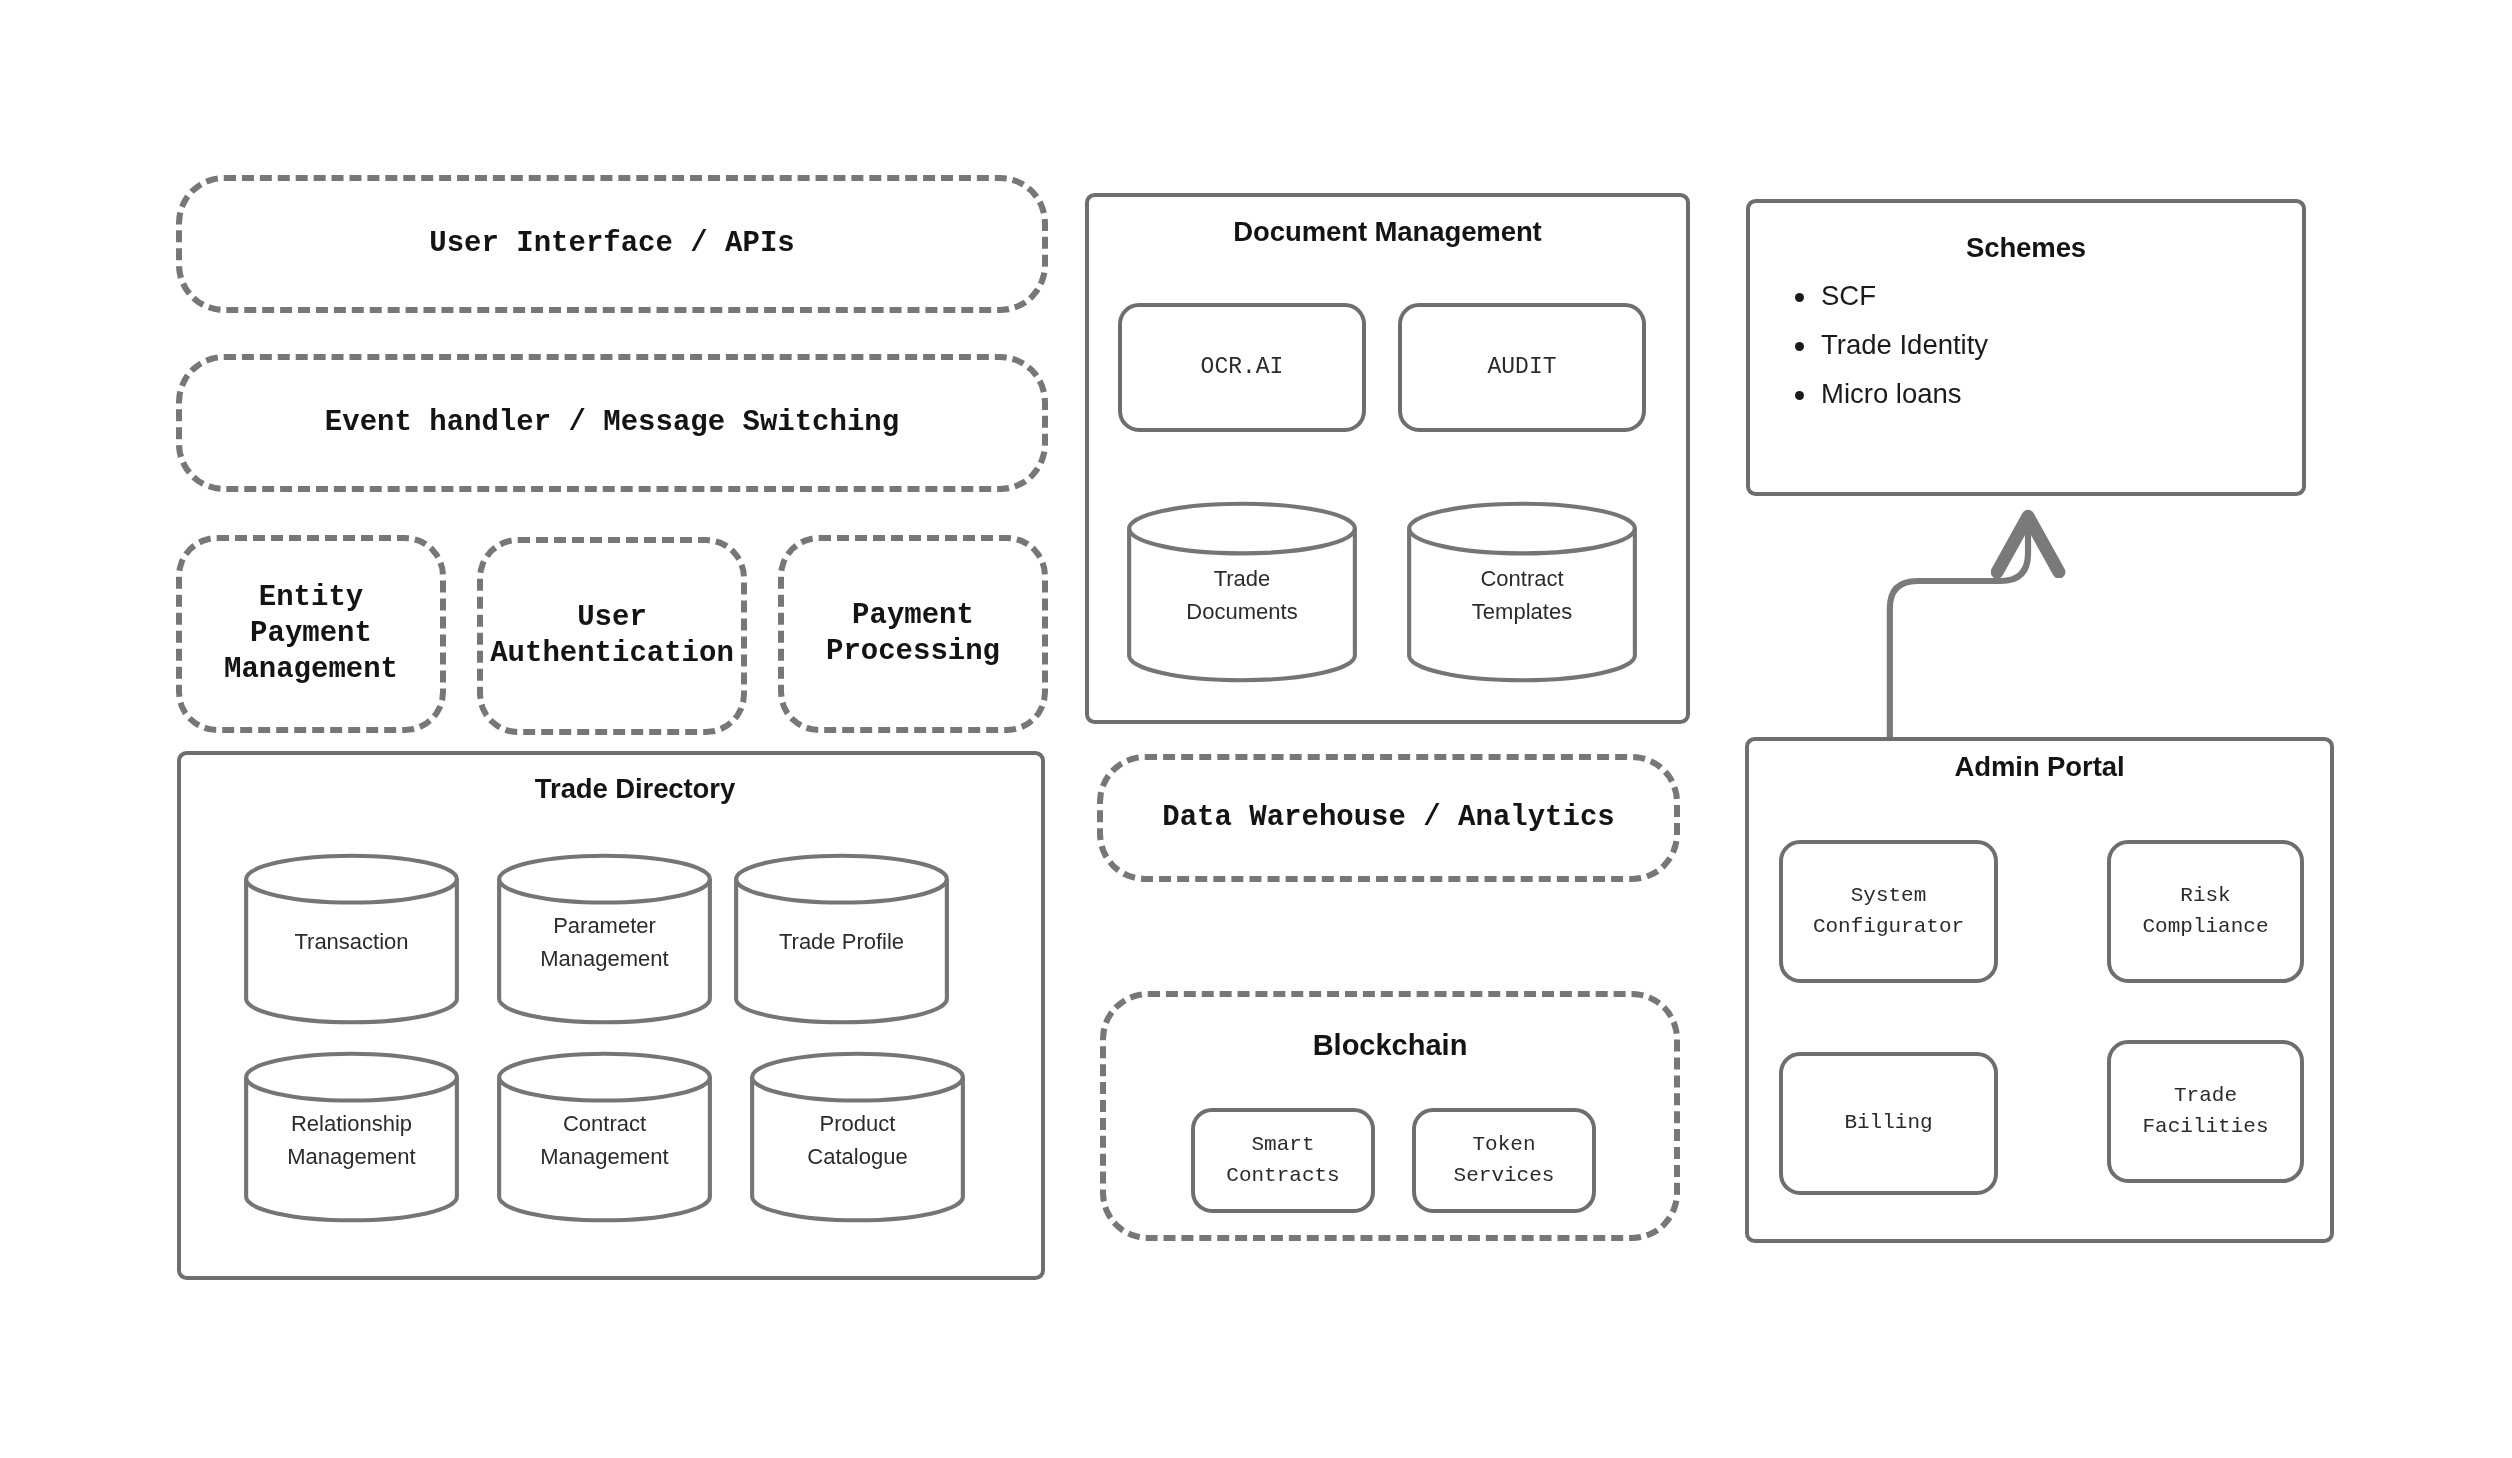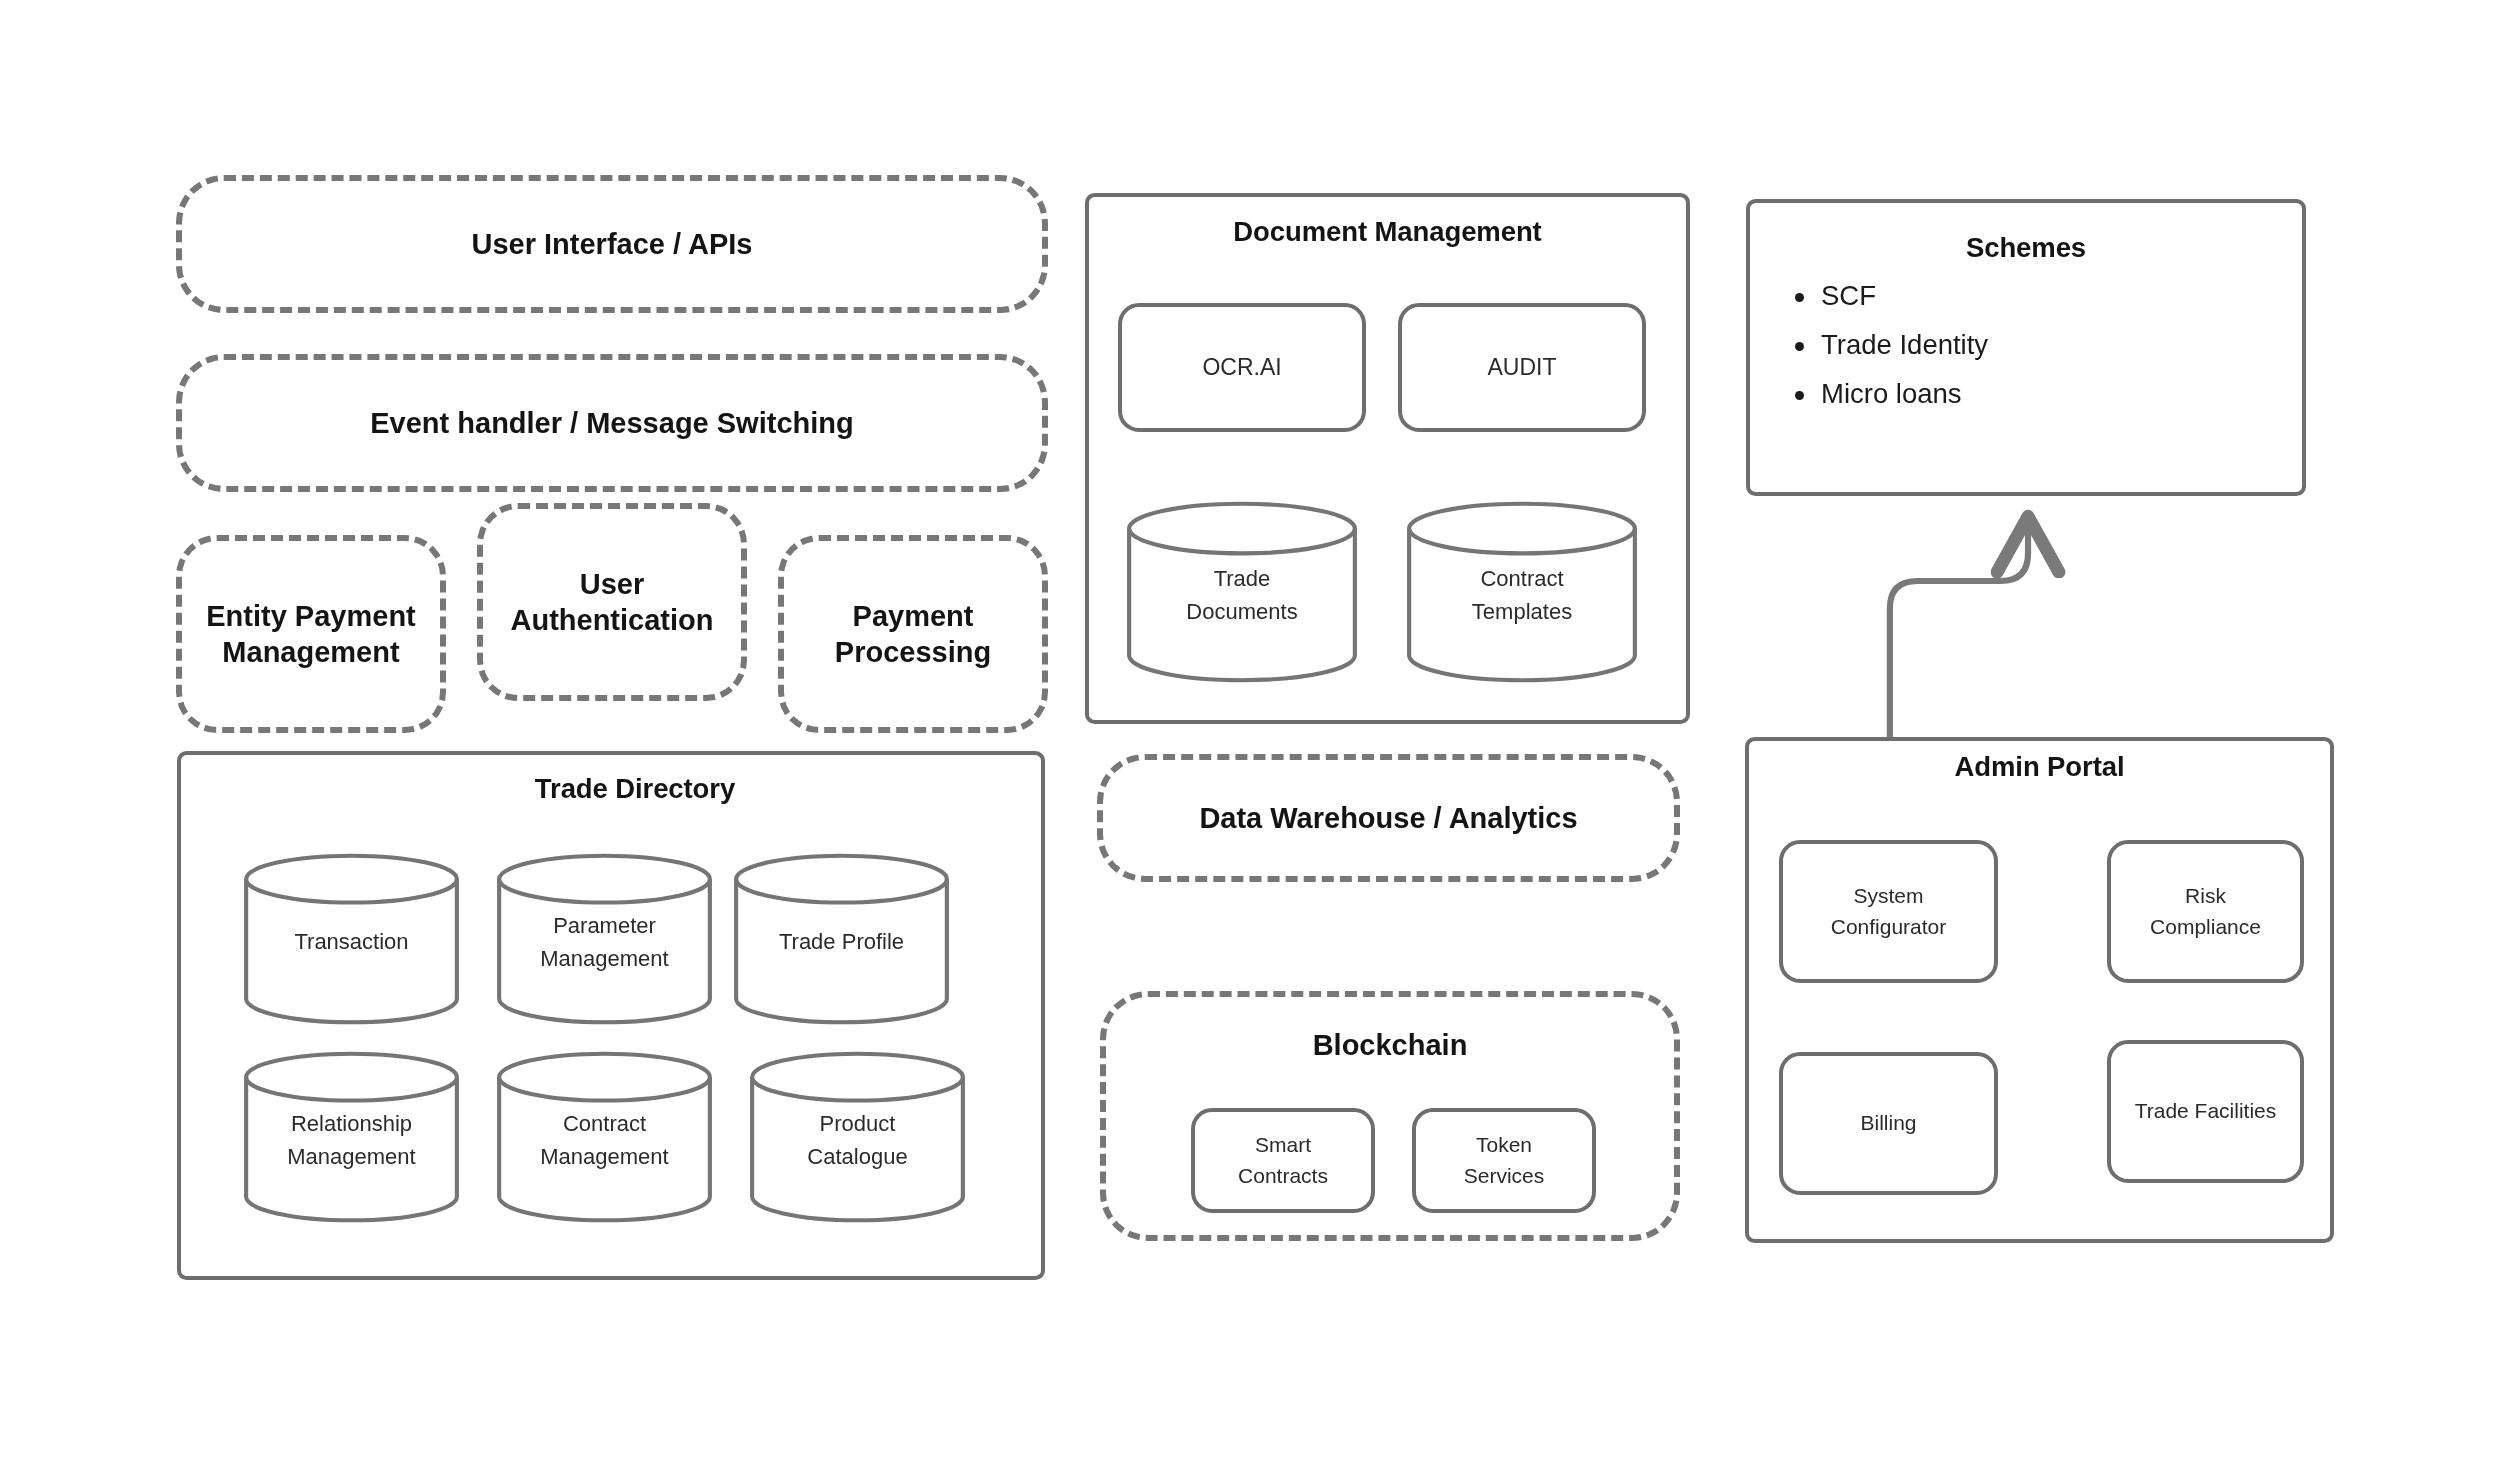--- a/index.html
+++ b/index.html
@@ -83,20 +83,21 @@
   .centered-text {
     position: absolute;
     left: 0; right: 0;
     display: flex;
     align-items: center;
     justify-content: center;
     height: 100%;
     top: 0;
     padding: 0 12.4px;
     box-sizing: border-box;
+    font-family: Liberation Mono, monospace;
   }
 
   
   .cylinder {
     position: absolute;
   }
   .cylinder svg {
     position: absolute;
     left: 0; top: 0;
     width: 100%;
@@ -181,21 +182,21 @@
     </div>
   </div>
 
   <div class="node dashed-box" style="left:176px; top:535px; width:270px; height:198px;">
     <div class="centered-text" style="flex-direction:column;">
       <span class="pill-title">Entity Payment</span>
       <span class="pill-title">Management</span>
     </div>
   </div>
 
-  <div class="node dashed-box" style="left:477px; top:503px; width:270px; height:198px;">
+  <div class="node dashed-box" style="left:477px; top:537px; width:270px; height:198px;">
     <div class="centered-text" style="flex-direction:column;">
       <span class="pill-title">User</span>
       <span class="pill-title">Authentication</span>
     </div>
   </div>
 
   <div class="node dashed-box" style="left:778px; top:535px; width:270px; height:198px;">
     <div class="centered-text" style="flex-direction:column;">
       <span class="pill-title">Payment</span>
       <span class="pill-title">Processing</span>

